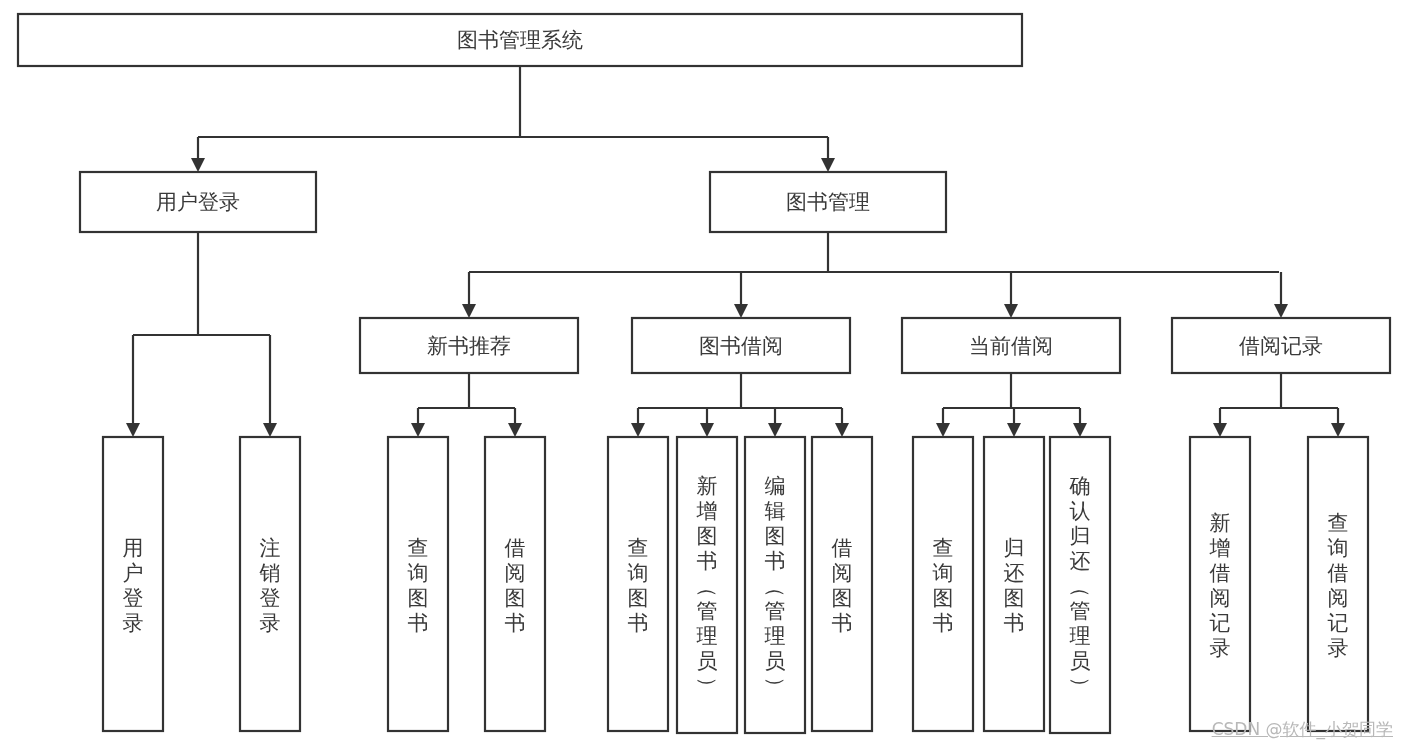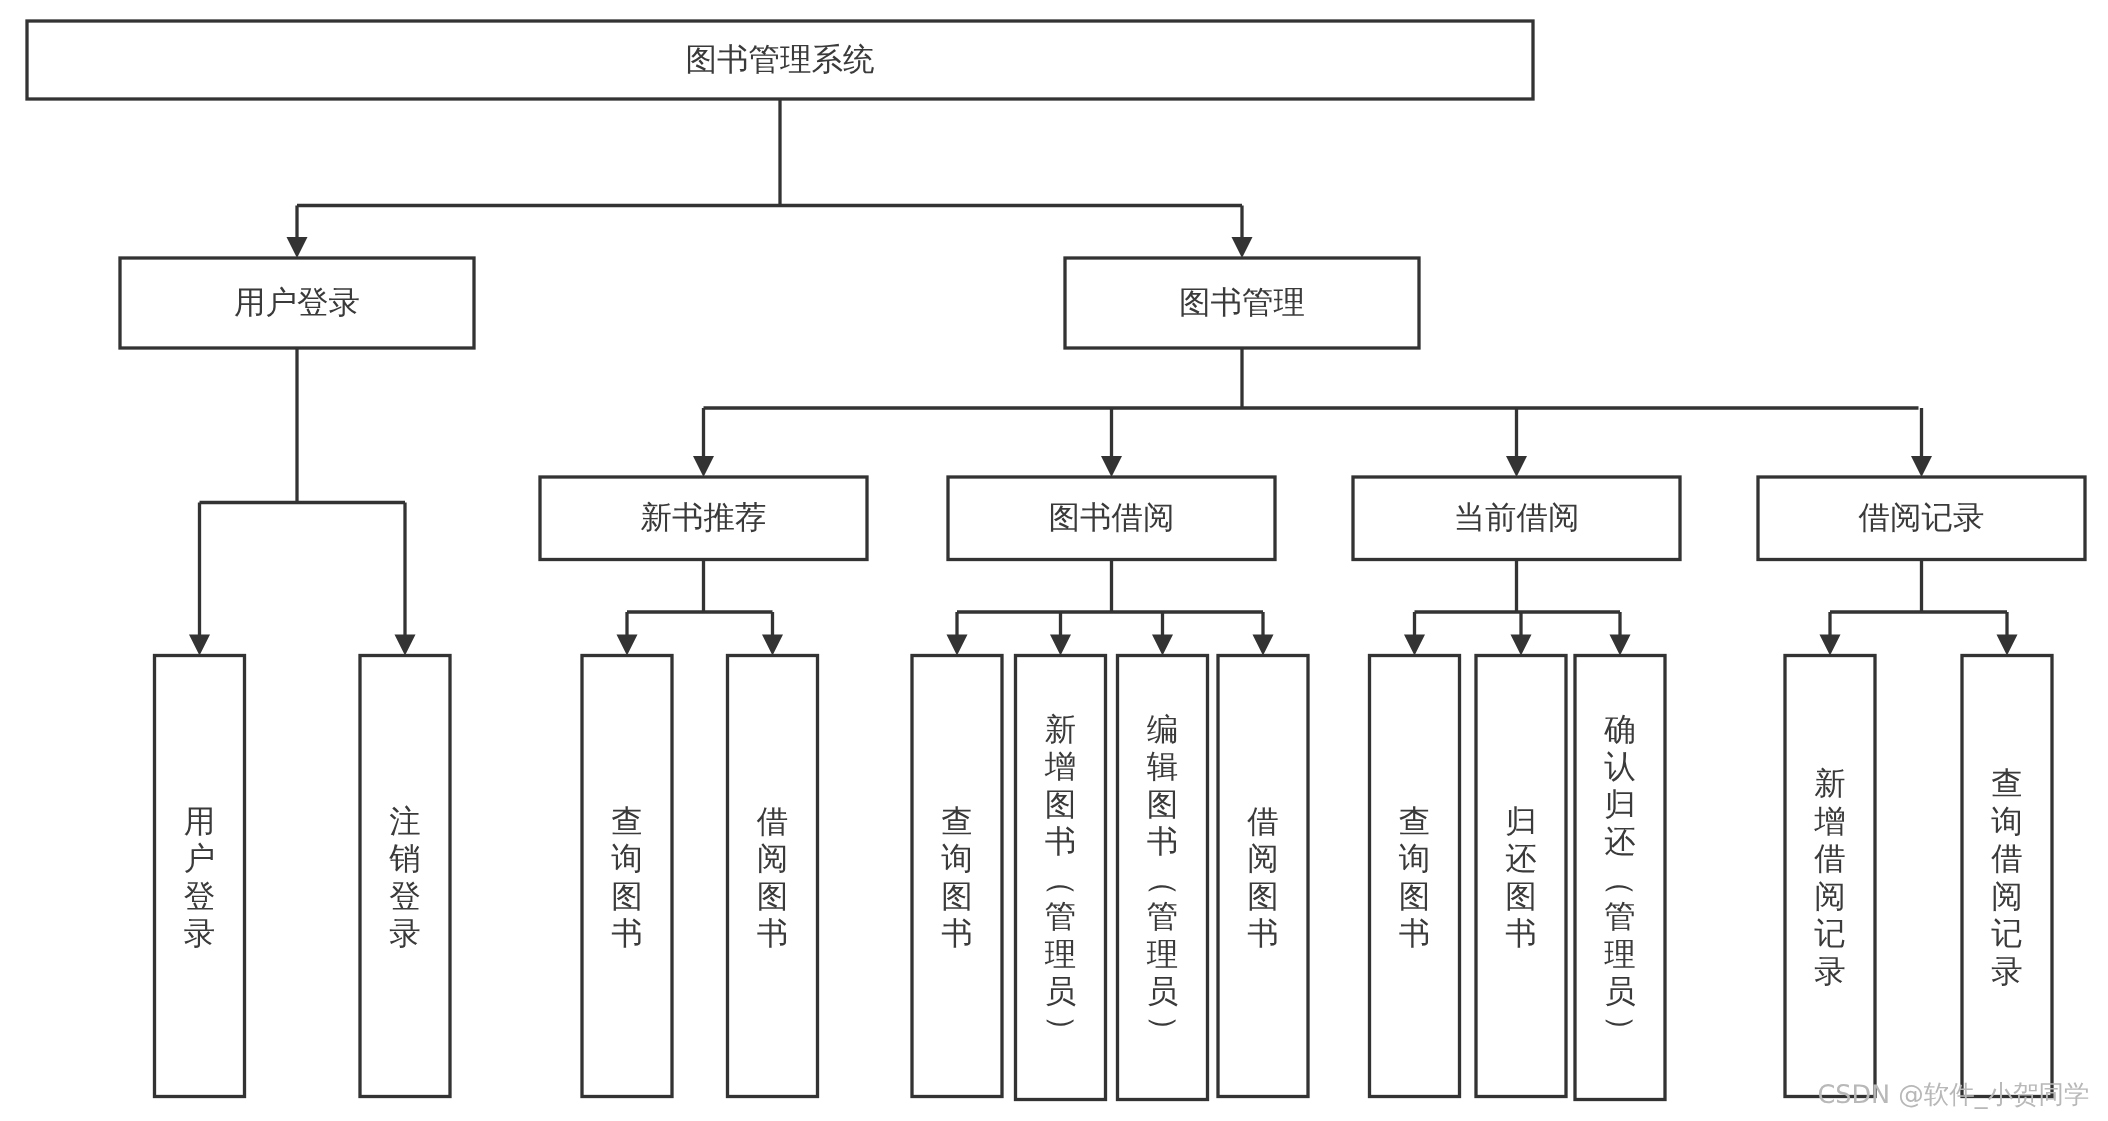--- a/index.html
+++ b/index.html
@@ -55,20 +55,21 @@
   }
   .watermark-text {
     position: absolute;
     right: 12px;
     bottom: 6px;
     font-family: "DejaVu Sans", "Liberation Sans", sans-serif;
     font-size: 17px;
     color: #b8b8b8;
     white-space: nowrap;
     pointer-events: none;
+    text-decoration: underline;
   }
 </style>
 </head>
 <body>
 
 <div id="diagram-root">
 
   <svg class="diagram" viewBox="0 0 1405 747">
     <g id="connector-layer">
         <line x1="520" y1="66" x2="520" y2="137" class="connector"></line>

